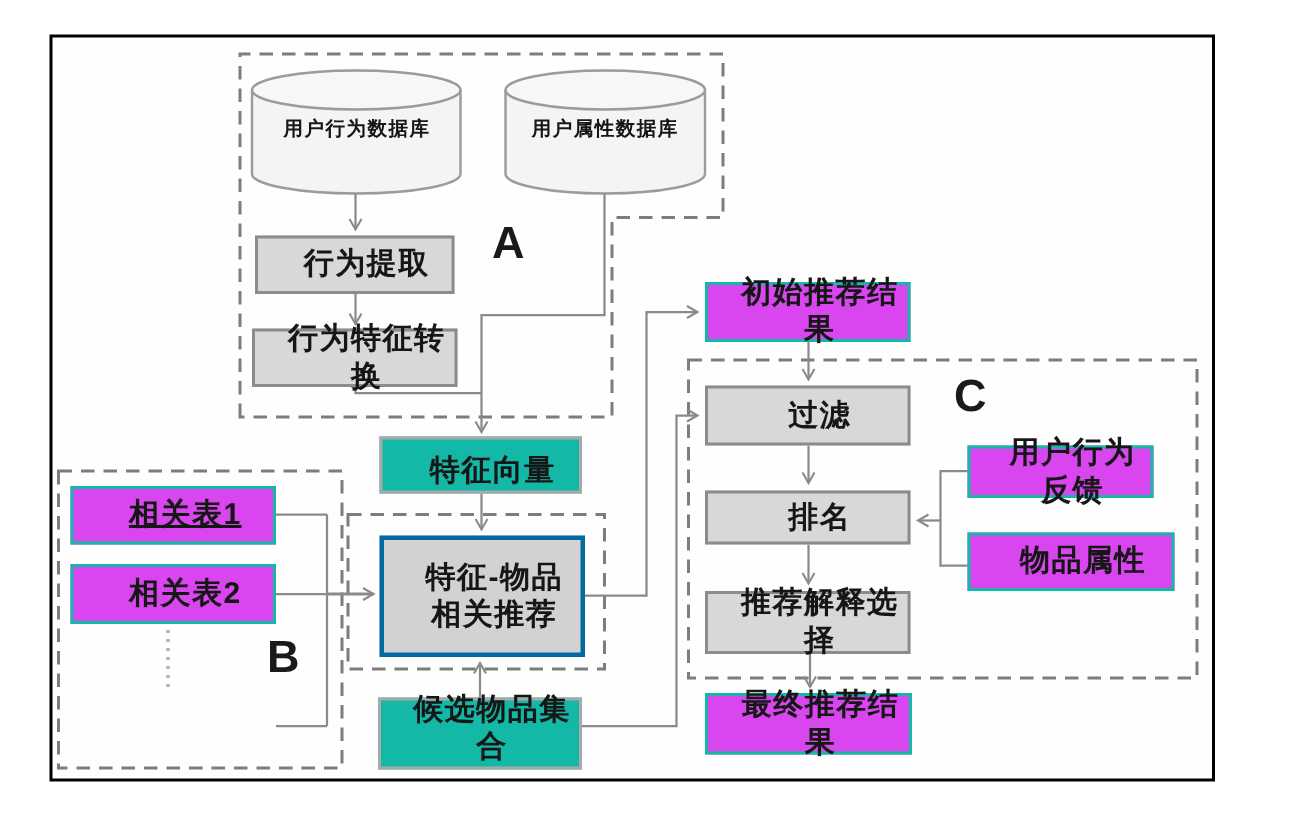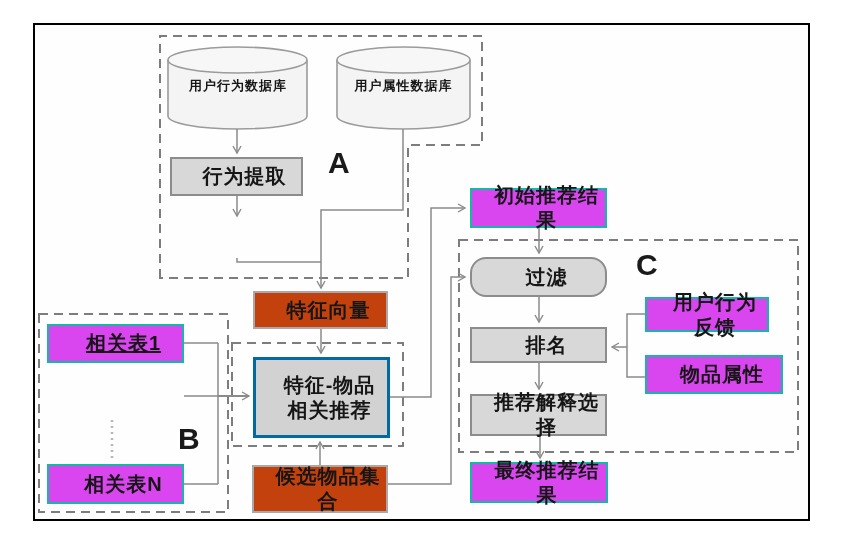--- a/index.html
+++ b/index.html
@@ -12,21 +12,21 @@
     border:2px solid #000000;background:#fefefe;
   }
   svg.layer{position:absolute;left:0;top:0;width:863px;height:542px;pointer-events:none;}
   .node{
     position:absolute;display:flex;align-items:center;justify-content:center;
     box-sizing:border-box;text-align:center;
     font-size:20px;font-weight:600;color:#161616;letter-spacing:1px;line-height:1.25;padding-left:16px;
   }
   .light{background:#d946ef;border:2px solid #14b8a6;}
   .mid{background:#d8d8d8;border:2px solid #8c8c8c;}
-  .soft{background:#c2410c;border:2px solid #a9a9a9;}
+  .soft{background:#14b8a6;border:2px solid #a9a9a9;align-items:flex-end;}
   .dark{background:#d2d2d2;border:3px solid #0369a1;}
   .cyl-label{
     position:absolute;display:flex;align-items:center;justify-content:center;
     font-size:13px;font-weight:600;color:#161616;letter-spacing:1px;text-align:center;
   }
   .group-label{
     position:absolute;font-weight:bold;color:#1a1a1a;font-size:30px;
     font-family:"Liberation Sans","DejaVu Sans",sans-serif;
   }
   .col{display:flex;flex-direction:column;align-items:center;justify-content:center;}
@@ -93,46 +93,49 @@
   </div>
 
   <div class="group-label" style="left:328px;top:146px;">A</div>
   <div class="group-label" style="left:178px;top:422px;">B</div>
   <div class="group-label" style="left:636px;top:248px;">C</div>
 
   <div class="node mid" style="left:170px;top:157px;width:133px;height:39px;">
     <span>行为提取</span>
   </div>
 
+  <div class="node mid" style="left:168px;top:219px;width:137px;height:39px;">
+    <span>行为特征转换</span>
+  </div>
 
   <div class="node soft" style="left:253px;top:291px;width:135px;height:38px;">
     <span>特征向量</span>
   </div>
 
   <div class="node dark col" style="left:253px;top:357px;width:137px;height:81px;">
     <span>特征-物品</span>
     <span>相关推荐</span>
   </div>
 
   <div class="node soft" style="left:252px;top:465px;width:136px;height:48px;">
     <span>候选物品集合</span>
   </div>
 
   <div class="node light" style="left:47px;top:324px;width:137px;height:39px;text-decoration:underline;">
     <span>相关表1</span>
   </div>
-  <div class="node light" style="left:47px;top:464px;width:137px;height:40px;">
-    <span>相关表N</span>
+  <div class="node light" style="left:47px;top:376px;width:137px;height:40px;">
+    <span>相关表2</span>
   </div>
 
   <div class="node light" style="left:470px;top:188px;width:137px;height:40px;">
     <span>初始推荐结果</span>
   </div>
 
-  <div class="node mid" style="left:470px;top:257px;width:137px;height:40px;border-radius:16px;">
+  <div class="node mid" style="left:470px;top:257px;width:137px;height:40px;">
     <span>过滤</span>
   </div>
 
   <div class="node mid" style="left:470px;top:327px;width:137px;height:36px;">
     <span>排名</span>
   </div>
 
   <div class="node light" style="left:470px;top:462px;width:138px;height:41px;">
     <span>最终推荐结果</span>
   </div>

